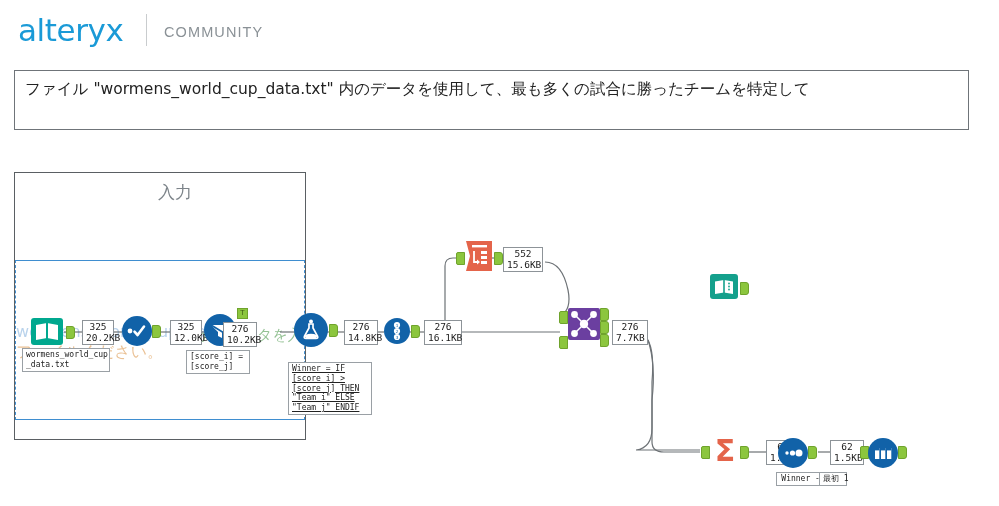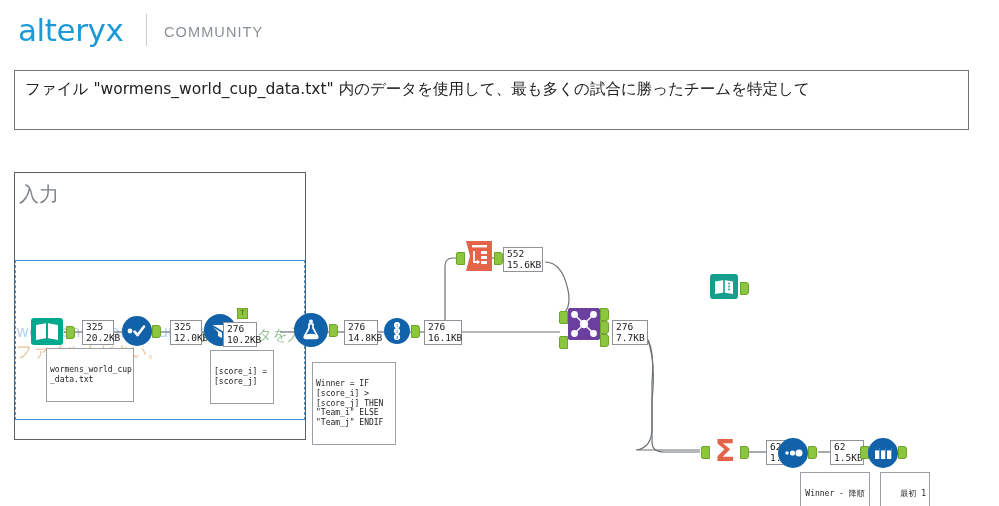--- a/index.html
+++ b/index.html
@@ -42,22 +42,22 @@
   
   .canvas{position:absolute;left:0;top:150px;width:999px;height:356px;background:#fff;}
 
   
   .tool-container{
     position:absolute;border:1px solid #5a5f63;background:#ffffff;box-sizing:border-box;
   }
   .c-input{left:14px;top:22px;width:292px;height:268px;}
   .c-output{left:648px;top:22px;width:298px;height:278px;}
   .c-title{
-    position:absolute;top:8px;left:4px;width:100%;
-    font-size:20px;color:#7d848a;font-family:"DejaVu Sans",sans-serif;
+    position:absolute;top:8px;left:15px;width:100%;text-align:center;
+    font-size:17px;color:#7d848a;font-family:"DejaVu Sans",sans-serif;
   }
 
   
   .sel-band{
     position:absolute;left:15px;top:110px;width:290px;height:160px;
     border:1px dashed #3f8ed0;box-sizing:border-box;
     background:transparent;
   }
   .sel-band::before,.sel-band::after{
     content:"";position:absolute;left:-1px;width:290px;height:1px;background:#3f8ed0;
@@ -96,29 +96,29 @@
   .port.out{border-radius:0 3px 3px 0;}
   .port-t{
     position:absolute;width:11px;height:11px;background:#8cc63e;border:1px solid #6fa32c;
     box-sizing:border-box;font-size:7px;color:#3d5c14;text-align:center;line-height:9px;
     font-family:"DejaVu Sans",sans-serif;
   }
 
   
   .rc{
     position:absolute;border:1px solid #8d9398;background:#fff;box-sizing:border-box;
-    text-align:left;font-size:9.5px;color:#1b1b1b;line-height:1.12;
+    text-align:center;font-size:9.5px;color:#1b1b1b;line-height:1.12;
     padding:1px 3px;font-family:"DejaVu Sans Mono","Liberation Mono",monospace;
     white-space:nowrap;
   }
   
   .cfg{
     position:absolute;border:1px solid #9aa0a5;background:#fff;box-sizing:border-box;
-    font-size:8px;color:#222;line-height:1.22;padding:16px 3px;
-    font-family:"DejaVu Sans Mono","Liberation Mono",monospace;white-space:pre;margin-left:24px;
+    font-size:8px;color:#222;line-height:1.22;padding:1px 3px;
+    font-family:"DejaVu Sans Mono","Liberation Mono",monospace;white-space:pre;
   }
 
   svg.wire-svg{position:absolute;overflow:visible;pointer-events:none;}
 </style>
 </head>
 <body>
 
 <div id="root">
 
   <div class="hdr">
@@ -225,21 +225,21 @@
         <circle cx="13" cy="4.6" r="2" fill="#ffffff"></circle>
         <path d="M11 7 L11 11 L6.5 19 Q5.5 21.5 8 21.5 L18 21.5 Q20.5 21.5 19.5 19 L15 11 L15 7 Z" fill="none" stroke="#ffffff" stroke-width="1.7"></path>
         <path d="M7.2 18 Q13 15.5 18.8 18 Q19.6 21 17.6 21 L8.4 21 Q6.4 21 7.2 18 Z" fill="#ffffff"></path>
       </svg>
     </div>
     <div class="port out" style="left:329px;top:174px;"></div>
     <div class="rc" style="left:344px;top:170px;width:34px;">
       <div>276</div>
       <div>14.8KB</div>
     </div>
-    <div class="cfg" style="left:288px;top:212px;width:84px;">Winner = IF
+    <div class="cfg" style="left:288px;top:212px;width:84px;text-decoration:underline;">Winner = IF
 [score_i] &gt;
 [score_j] THEN
 "Team_i" ELSE
 "Team_j" ENDIF</div>
 
     <div class="tool circ" style="left:384px;top:168px;width:26px;height:26px;">
       <svg width="20" height="20" viewBox="0 0 20 20">
         <circle cx="10" cy="4" r="3.1" fill="#ffffff"></circle>
         <circle cx="10" cy="10" r="3.1" fill="#ffffff"></circle>
         <circle cx="10" cy="16" r="3.1" fill="#ffffff"></circle>
@@ -340,16 +340,16 @@
       <svg width="24" height="24" viewBox="0 0 24 24">
         <rect x="4" y="7" width="4.3" height="11" fill="#ffffff"></rect>
         <rect x="10" y="7" width="4.3" height="11" fill="#ffffff"></rect>
         <rect x="16" y="7" width="4.3" height="11" fill="#ffffff"></rect>
         <rect x="4" y="7" width="4.3" height="2.4" fill="#1162a8"></rect>
         <rect x="10" y="7" width="4.3" height="2.4" fill="#1162a8"></rect>
         <rect x="16" y="7" width="4.3" height="2.4" fill="#1162a8"></rect>
       </svg>
     </div>
     <div class="port out" style="left:898px;top:296px;"></div>
-    <div class="cfg" style="left:856px;top:322px;width:50px;text-align:right;">最初 1</div>
+    <div class="cfg" style="left:819px;top:322px;width:28px;text-align:right;">最初 1</div>
 
   </div>
 </div>
 
 </body></html>

